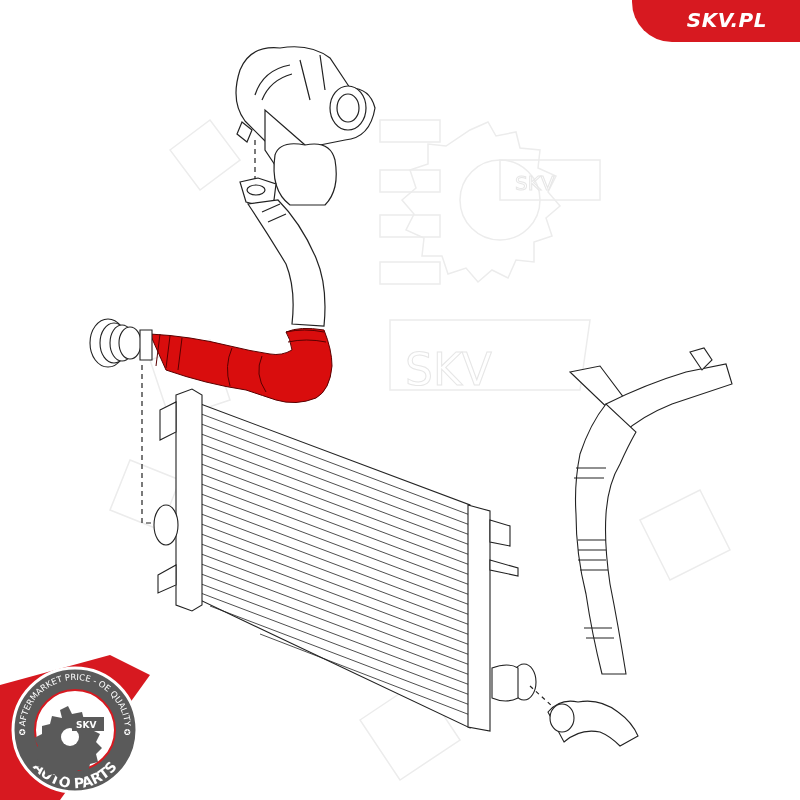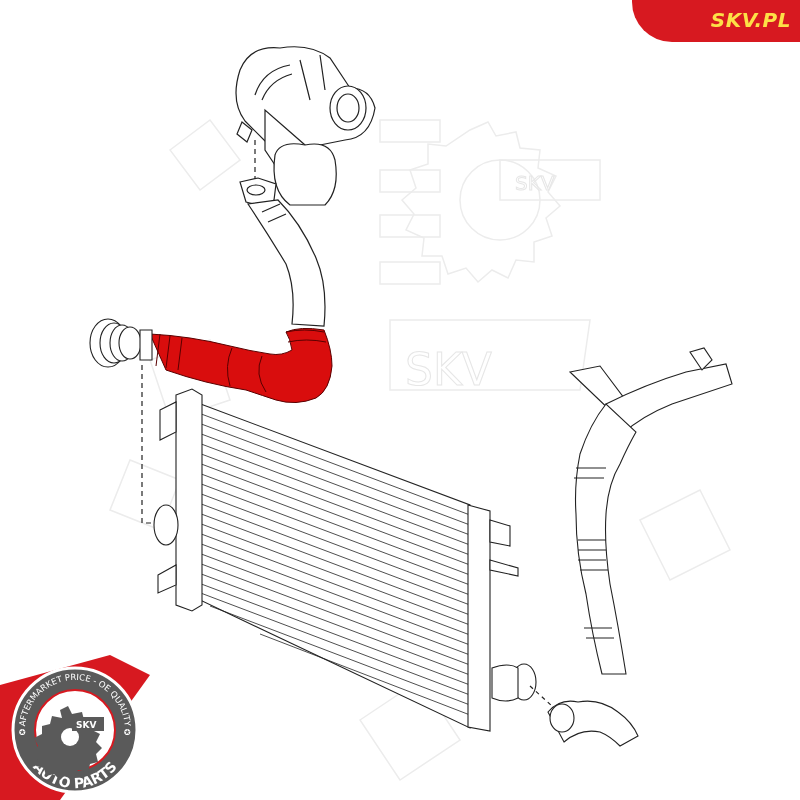--- a/index.html
+++ b/index.html
@@ -1,19 +1,19 @@
 <!DOCTYPE html>
 <html><head>
 <meta charset="utf-8">
 <style>
   html, body { margin:0; padding:0; background:#ffffff; }
   body { width:800px; height:800px; position:relative; overflow:hidden; font-family:"Liberation Sans", sans-serif; }
   .canvas { position:absolute; left:0; top:0; width:800px; height:800px; }
   .brand-banner { position:absolute; right:0; top:0; width:168px; height:42px; background:#d71920; border-bottom-left-radius:40px; }
-  .brand-text { position:absolute; right:9px; top:8px; font-family:"DejaVu Sans", sans-serif; font-weight:bold; font-style:italic; font-size:20px; color:#fde047; letter-spacing:0.5px; }
+  .brand-text { position:absolute; right:33px; top:8px; font-family:"DejaVu Sans", sans-serif; font-weight:bold; font-style:italic; font-size:20px; color:#ffffff; letter-spacing:0.5px; }
   .badge { position:absolute; left:0; top:655px; width:150px; height:145px; }
   svg text { font-family:"DejaVu Sans", sans-serif; }
 </style>
 </head>
 <body>
 
 <svg class="canvas" viewBox="0 0 800 800" xmlns="http://www.w3.org/2000/svg">
 
   <g fill="none" stroke="#ececec" stroke-width="1.5">
     <path d="M470 130 l18 -8 l8 14 l20 -4 l4 16 l20 2 l-2 18 l18 8 l-8 16 l12 14 l-14 12 l6 18 l-18 6 l0 20 l-18 -2 l-8 18 l-16 -8 l-14 12 l-12 -14 l-18 6 l-6 -18 l-20 0 l2 -18 l-18 -8 l8 -16 l-12 -14 l14 -12 l-6 -18 l18 -6 l0 -20 l18 2 z"></path>

